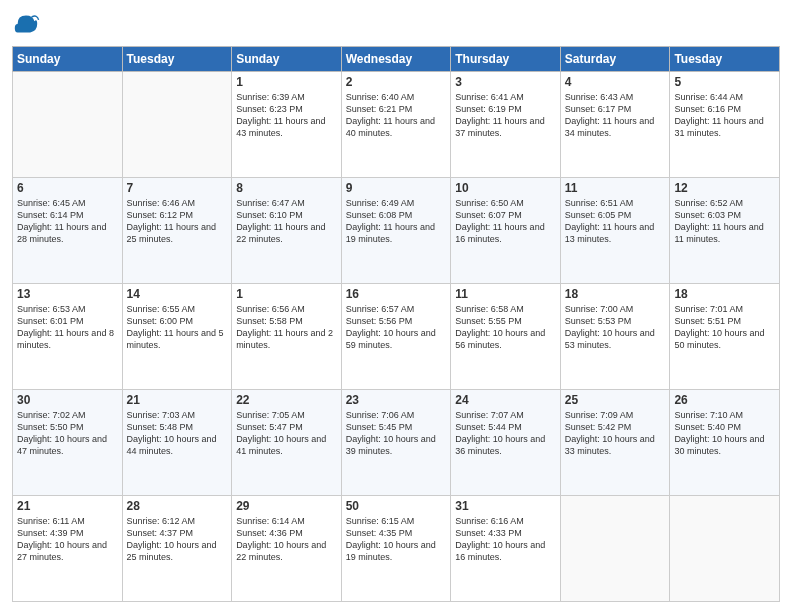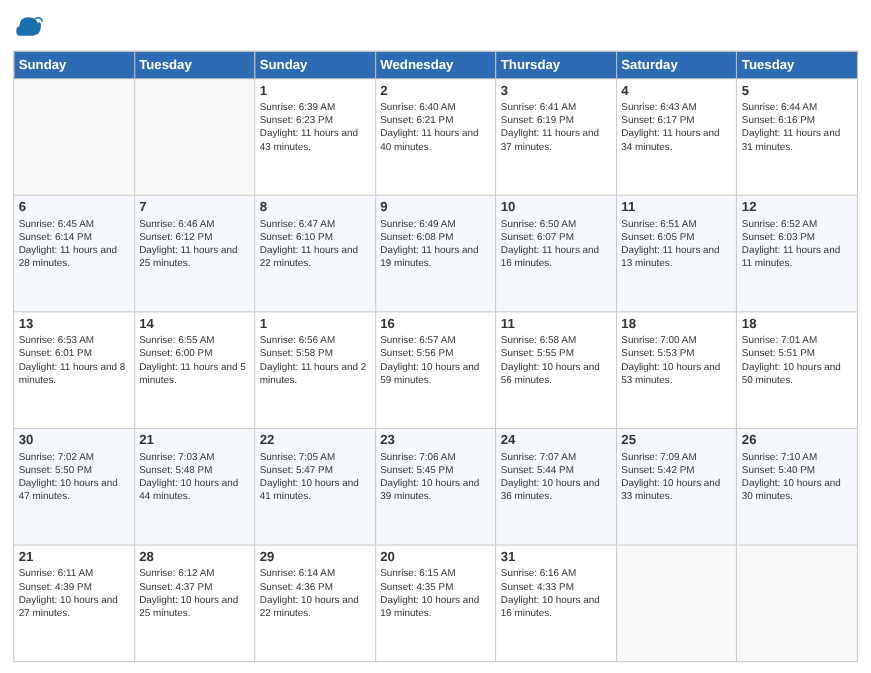--- a/index.html
+++ b/index.html
@@ -255,21 +255,21 @@
           </td>
           <td>
             <span class="day-num">28</span>
             <div class="day-info">Sunrise: 6:12 AM<br>Sunset: 4:37 PM<br>Daylight: 10 hours and 25 minutes.</div>
           </td>
           <td>
             <span class="day-num">29</span>
             <div class="day-info">Sunrise: 6:14 AM<br>Sunset: 4:36 PM<br>Daylight: 10 hours and 22 minutes.</div>
           </td>
           <td>
-            <span class="day-num">20</span>
+            <span class="day-num">50</span>
             <div class="day-info">Sunrise: 6:15 AM<br>Sunset: 4:35 PM<br>Daylight: 10 hours and 19 minutes.</div>
           </td>
           <td>
             <span class="day-num">31</span>
             <div class="day-info">Sunrise: 6:16 AM<br>Sunset: 4:33 PM<br>Daylight: 10 hours and 16 minutes.</div>
           </td>
           <td class="empty"></td>
           <td class="empty"></td>
         </tr>
       </tbody>

